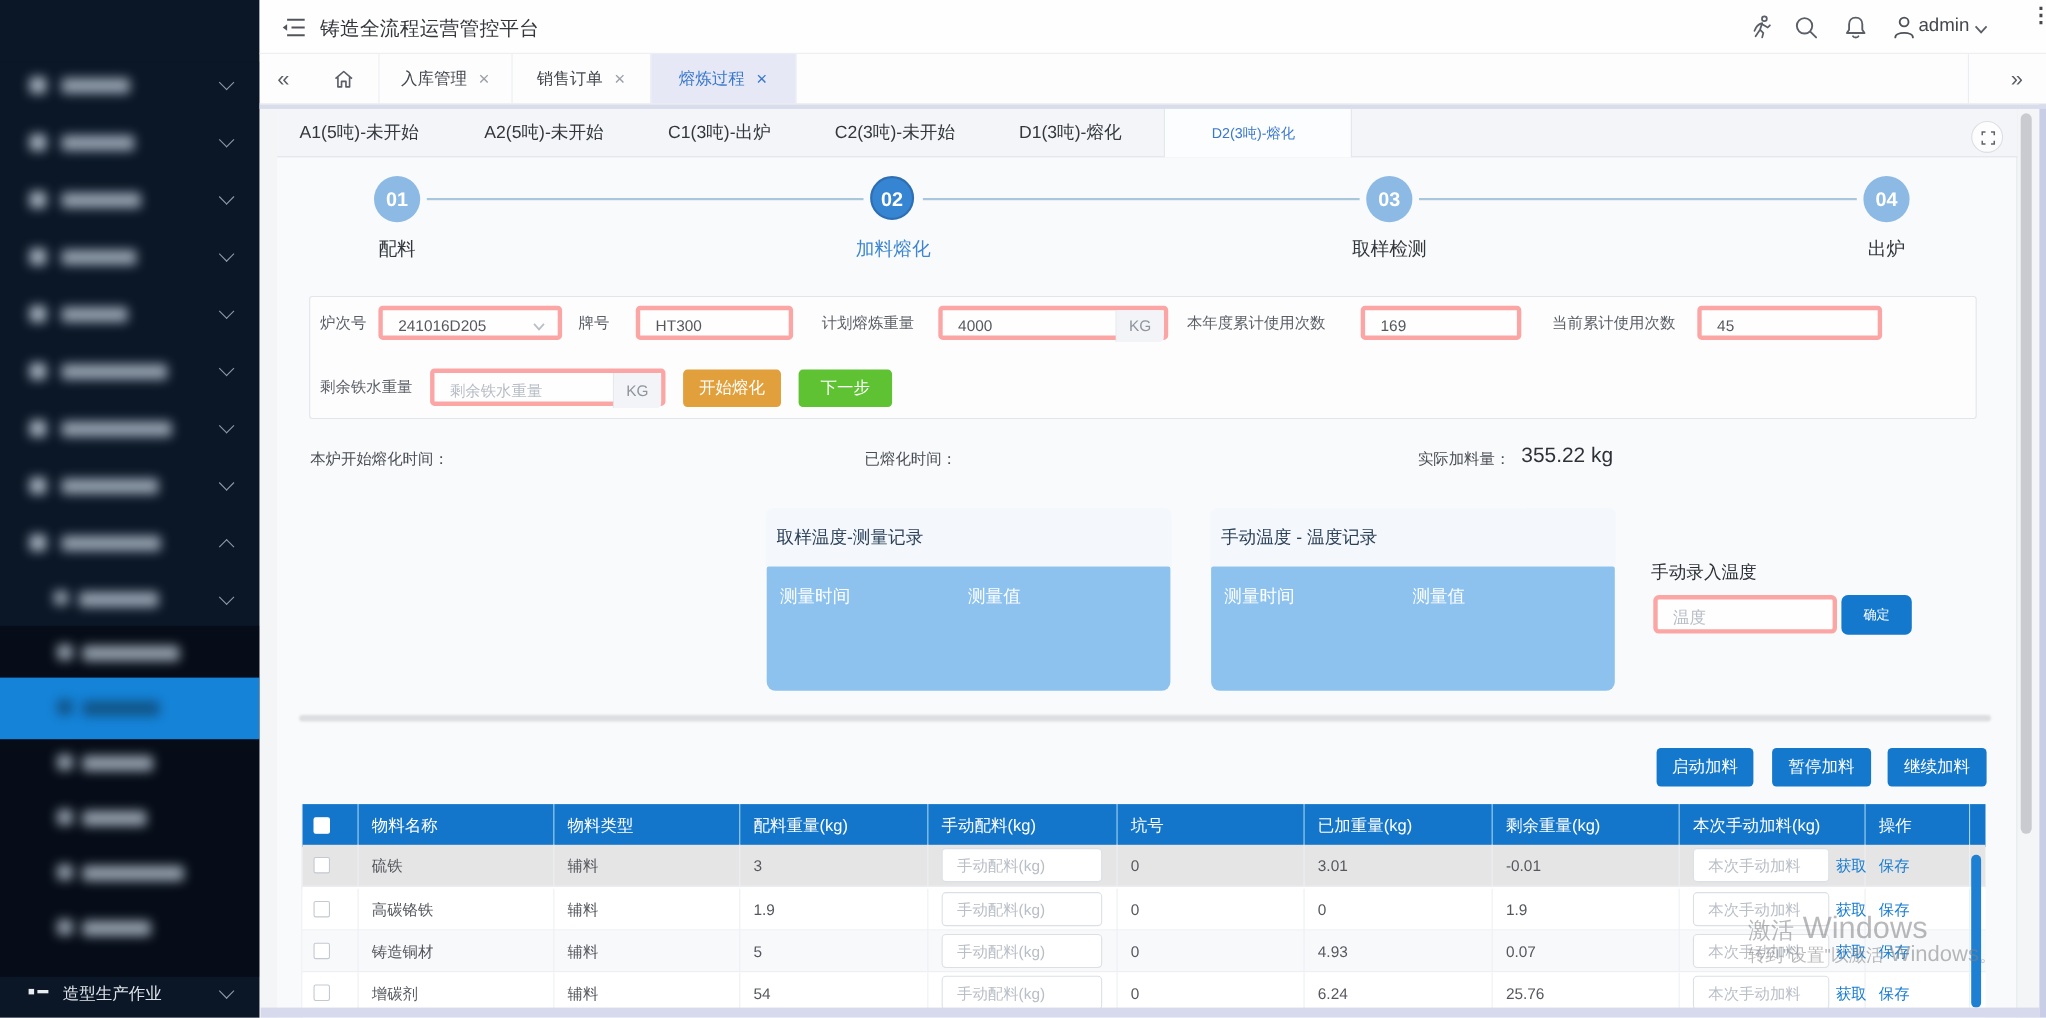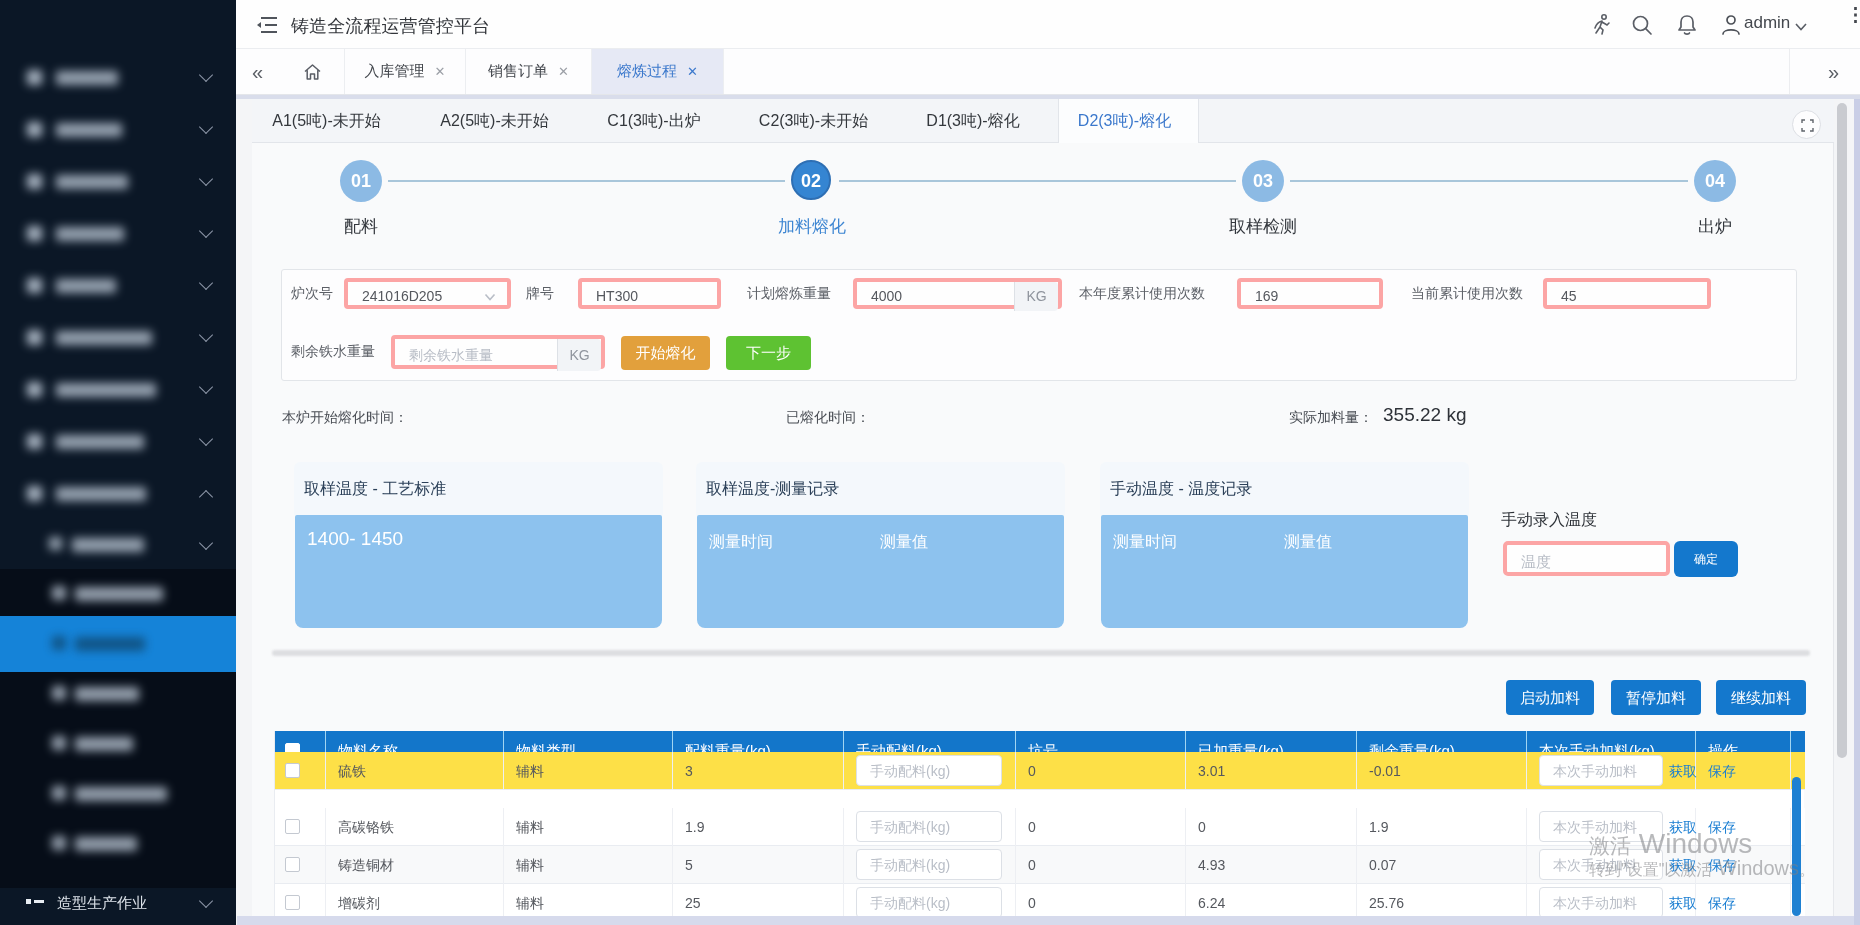--- a/index.html
+++ b/index.html
@@ -27,21 +27,21 @@
 .tcell { position:absolute; top:0; height:45px; border-right:1px solid #eceef1; display:flex; align-items:center; justify-content:center; font-size:15px; color:#43474d; }
 .tx { color:#9b9fa6; font-size:13px; margin-left:10px; }
 
 
 #content { position:absolute; left:236px; top:95px; width:1624px; height:830px; background:#f4f5f7; }
 #panel { position:absolute; left:16px; top:4px; width:1582px; height:826px; background:#f9fafb; border-right:1px solid #e6e8ec; }
 
 
 #subtabs { position:absolute; left:0; top:0; width:1582px; height:44px; background:#f3f5f8; border-bottom:1px solid #e2e5ea; }
 .stcell { position:absolute; top:0; height:44px; line-height:44px; font-size:16px; color:#33373c; text-align:center; }
-#stactive { position:absolute; left:806px; top:0; width:141px; height:44px; background:#fcfdfe; border-left:1px solid #e2e5ea; border-right:1px solid #e2e5ea; line-height:44px; text-align:center; padding-right:8px; font-size:16px; color:#3b78cc; }
+#stactive { position:absolute; left:806px; top:0; width:171px; height:44px; background:#fcfdfe; border-left:1px solid #e2e5ea; border-right:1px solid #e2e5ea; line-height:44px; text-align:center; padding-right:8px; font-size:13px; color:#3b78cc; }
 
 
 .stepc { position:absolute; top:61px; width:42px; height:42px; border-radius:50%; background:#8cbae4; color:#fff; font-size:18px; font-weight:bold; text-align:center; line-height:42px; }
 .stepline { position:absolute; top:81px; height:2px; background:#a9c6da; }
 .steplab { position:absolute; top:116px; font-size:17px; color:#33373d; }
 
 
 #formbox { position:absolute; left:29px; top:170px; width:1516px; height:112px; background:#fdfdfe; border:1px solid #e2e5e9; border-radius:3px; }
 .flab { position:absolute; font-size:14px; color:#5b5f66; line-height:31px; }
 .finput { position:absolute; height:31px; background:#fefefe; border:4px solid #fca5a5; border-radius:4px; font-size:14px; color:#55585e; line-height:29px; padding-left:14px; }
@@ -231,27 +231,20 @@
       <div class="finput fph" style="left:109px;top:65px;width:214px;height:34px;line-height:32px;">剩余铁水重量<div class="kgapp" style="height:32px;line-height:32px;">KG</div></div>
       <div class="btn" style="left:339px;top:66px;width:89px;height:34px;line-height:34px;background:#e2a03c;">开始熔化</div>
       <div class="btn" style="left:444px;top:66px;width:85px;height:34px;line-height:34px;background:#5ec232;">下一步</div>
     </div>
 
     <div class="info" style="left:30px;">本炉开始熔化时间：</div>
     <div class="info" style="left:534px;">已熔化时间：</div>
     <div class="info" style="left:1037px;">实际加料量：</div>
     <div class="abs" style="left:1131px;top:305px;font-size:19px;color:#2e3238;">355.22 kg</div>
 
-    <div class="card" style="left:42px;">
-      <div class="cardhead"></div>
-        <div class="cardtitle">取样温度 - 工艺标准</div>
-      <div class="cardbody">
-          <div class="abs" style="left:12px;top:13px;font-size:19px;">1400- 1450</div>
-        </div>
-    </div>
     <div class="card" style="left:444px;">
       <div class="cardhead"></div>
         <div class="cardtitle">取样温度-测量记录</div>
       <div class="cardbody">
         <div class="abs" style="left:12px;top:17px;font-size:16px;">测量时间</div>
         <div class="abs" style="left:183px;top:17px;font-size:16px;">测量值</div>
       </div>
     </div>
     <div class="card" style="left:848px;">
       <div class="cardhead"></div>
@@ -281,21 +274,21 @@
         <div class="th" style="left:229px;width:169px;">物料类型</div>
         <div class="th" style="left:398px;width:171px;">配料重量(kg)</div>
         <div class="th" style="left:569px;width:172px;">手动配料(kg)</div>
         <div class="th" style="left:741px;width:170px;">坑号</div>
         <div class="th" style="left:911px;width:171px;">已加重量(kg)</div>
         <div class="th" style="left:1082px;width:170px;">剩余重量(kg)</div>
         <div class="th" style="left:1252px;width:169px;">本次手动加料(kg)</div>
         <div class="th" style="left:1421px;width:95px;">操作</div>
         <div class="th" style="left:1516px;width:14px;border-right:none;"></div>
       </div>
-    <div class="trow" style="top:21px;background:#fde047;">
+    <div class="trow" style="top:37px;background:#e5e5e5;">
           <div class="td" style="left:0;width:51px;">
             <div class="cb" style="left:10px;top:11px;"></div>
           </div>
           <div class="td" style="left:51px;width:178px;">硫铁</div>
           <div class="td" style="left:229px;width:169px;">辅料</div>
           <div class="td" style="left:398px;width:171px;">3</div>
           <div class="td" style="left:569px;width:172px;">
             <div class="tinput" style="left:12px;width:146px;">手动配料(kg)</div>
           </div>
           <div class="td" style="left:741px;width:170px;">0</div>
@@ -347,21 +340,21 @@
           </div>
           <div class="td" style="left:1421px;width:95px;"><span class="link">保存</span></div>
           <div class="td" style="left:1516px;width:14px;border-right:none;"></div>
         </div>
         <div class="trow" style="top:153px;background:#fff;">
           <div class="td" style="left:0;width:51px;">
             <div class="cb" style="left:10px;top:11px;"></div>
           </div>
           <div class="td" style="left:51px;width:178px;">增碳剂</div>
           <div class="td" style="left:229px;width:169px;">辅料</div>
-          <div class="td" style="left:398px;width:171px;">25</div>
+          <div class="td" style="left:398px;width:171px;">54</div>
           <div class="td" style="left:569px;width:172px;">
             <div class="tinput" style="left:12px;width:146px;">手动配料(kg)</div>
           </div>
           <div class="td" style="left:741px;width:170px;">0</div>
           <div class="td" style="left:911px;width:171px;">6.24</div>
           <div class="td" style="left:1082px;width:170px;">25.76</div>
           <div class="td" style="left:1252px;width:169px;">
             <div class="tinput" style="left:12px;width:124px;">本次手动加料</div>
             <span class="link" style="position:absolute;left:142px;">获取</span>
           </div>

